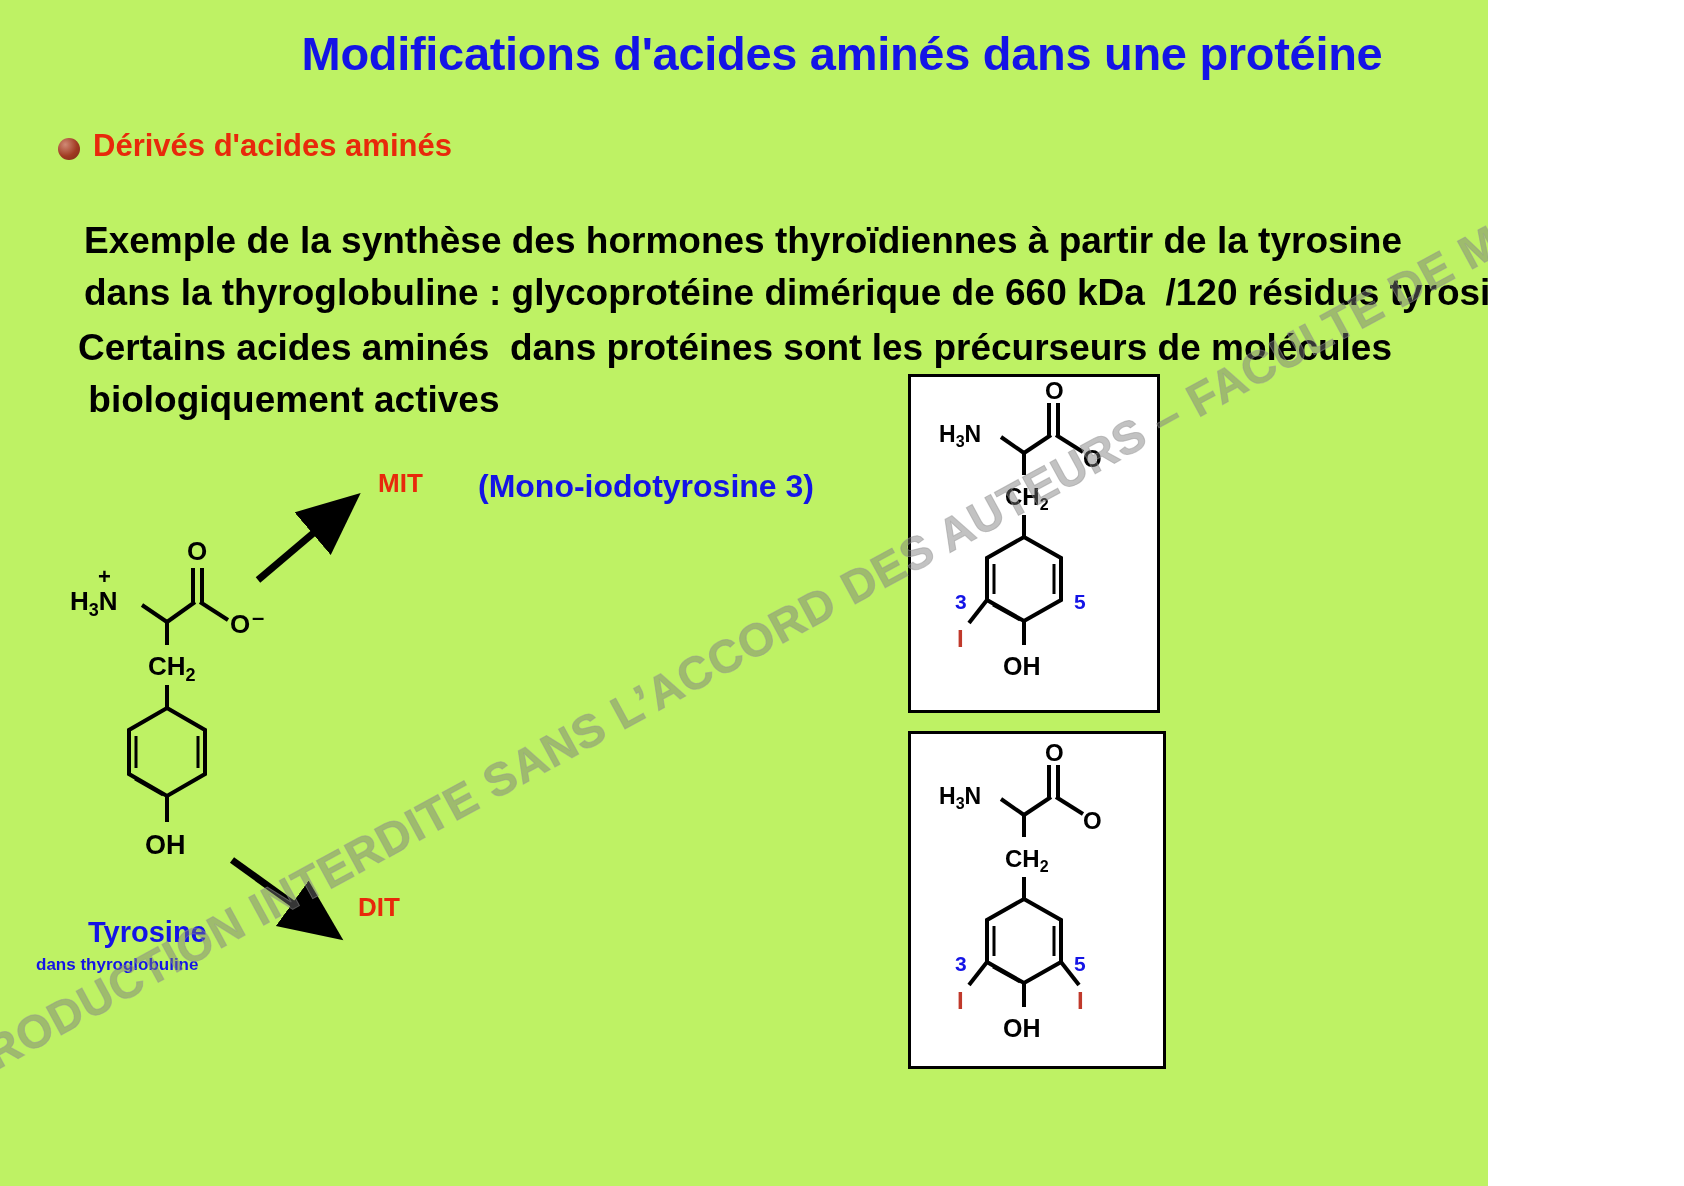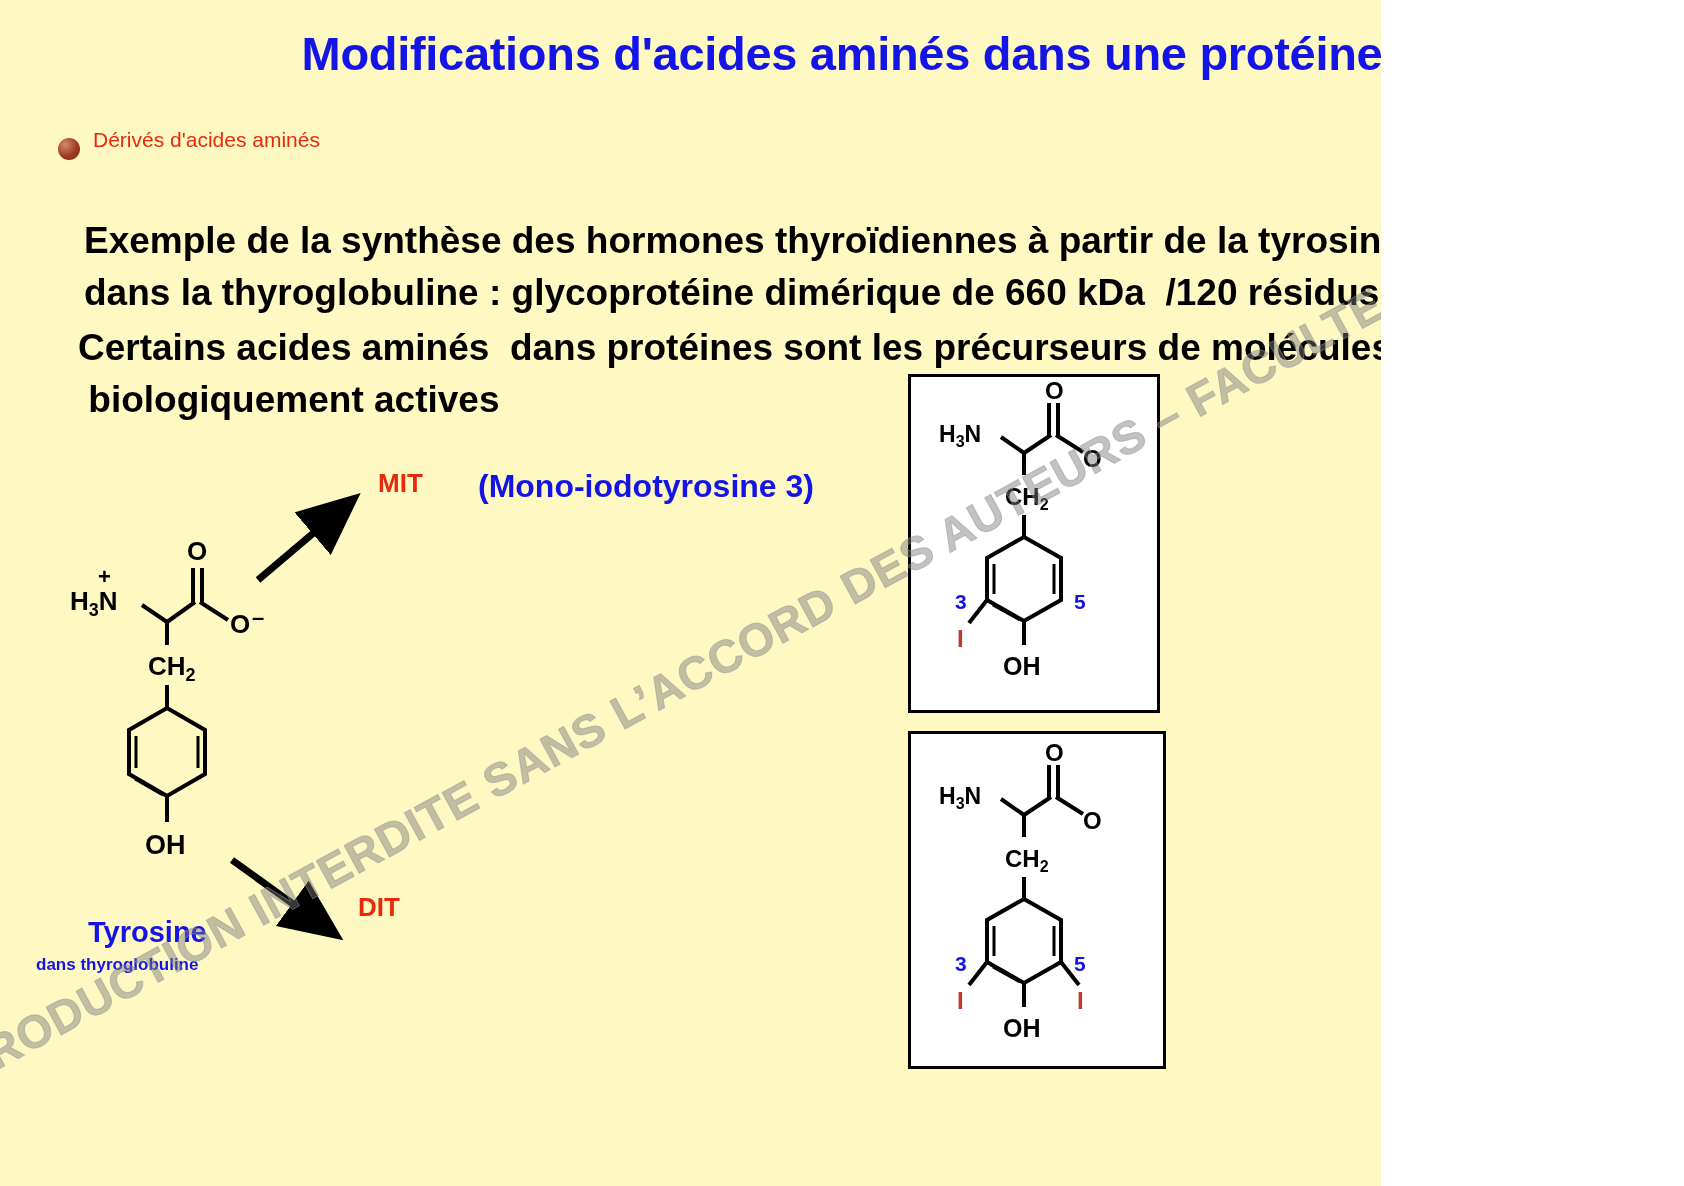--- a/index.html
+++ b/index.html
@@ -5,23 +5,23 @@
   html, body {
     margin: 0;
     padding: 0;
     background: #ffffff;
   }
   body {
     font-family: "Liberation Sans", sans-serif;
   }
   #slide {
     position: relative;
-    width: 1381px;
+    width: 1488px;
     height: 1186px;
-    background: #fef9c3;
+    background: #bef264;
     overflow: hidden;
   }
   .title {
     position: absolute;
     left: 0;
     top: 26px;
     width: 1684px;
     text-align: center;
     font-size: 47px;
     font-weight: bold;
@@ -34,22 +34,22 @@
     top: 138px;
     width: 22px;
     height: 22px;
     border-radius: 50%;
     background: radial-gradient(circle at 33% 30%, #d08a75 0%, #a03a22 55%, #7c2a16 100%);
   }
   .bullet-label {
     position: absolute;
     left: 93px;
     top: 128px;
-    font-size: 21px;
-    font-weight: normal;
+    font-size: 31px;
+    font-weight: bold;
     color: #e8290b;
   }
   .para {
     position: absolute;
     font-size: 37px;
     font-weight: bold;
     color: #000000;
     line-height: 1.40;
     white-space: pre;
   }

